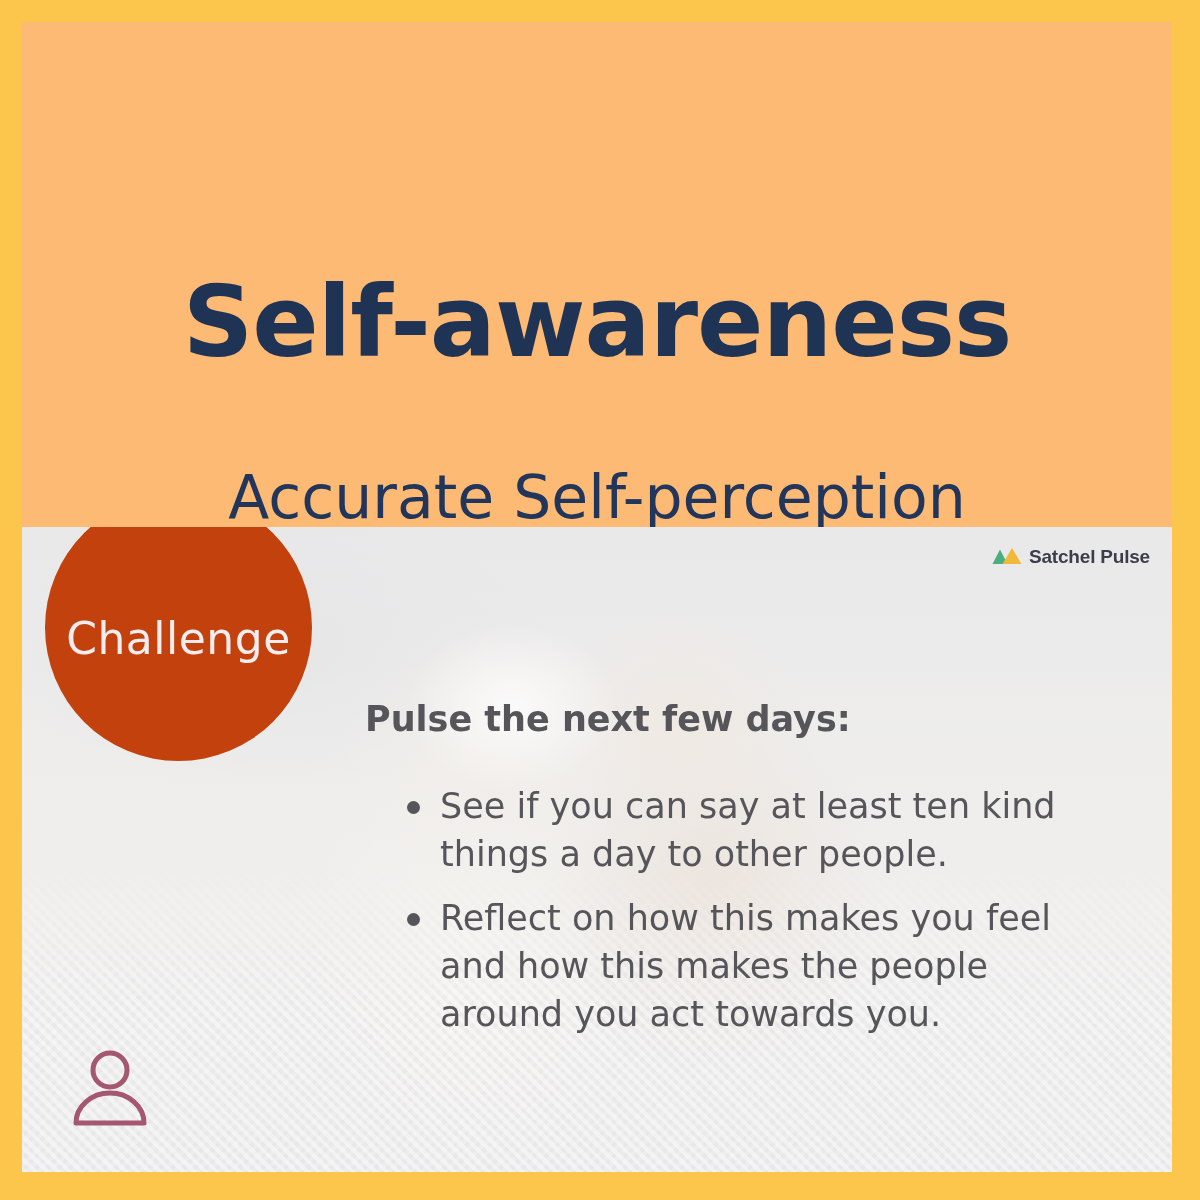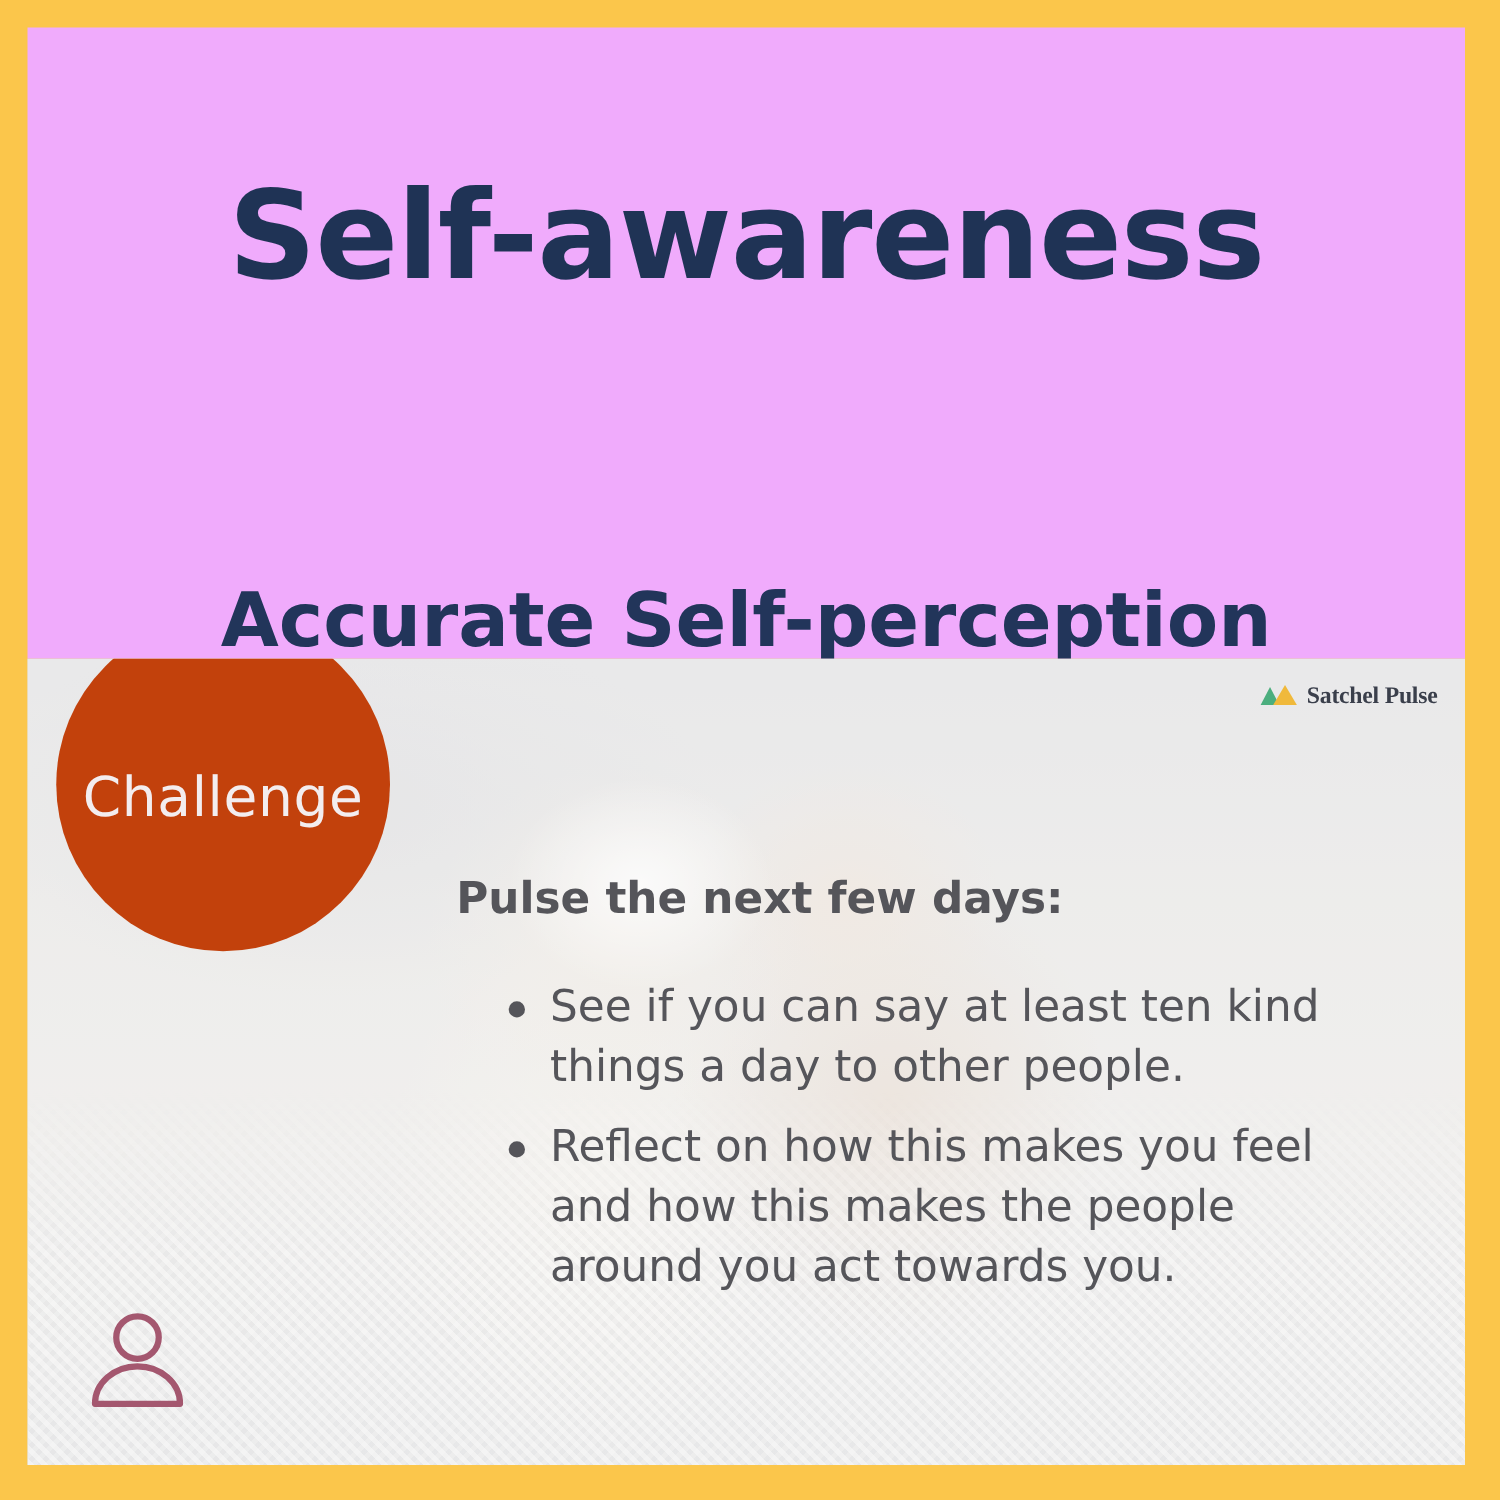--- a/index.html
+++ b/index.html
@@ -18,25 +18,25 @@
     box-sizing: border-box;
   }
 
   
   .header {
     position: absolute;
     left: 22px;
     top: 22px;
     width: 1150px;
     height: 505px;
-    background: #f0abfc;
+    background: #fdba74;
     display: flex;
     flex-direction: column;
     align-items: center;
-    justify-content: space-between;
+    justify-content: flex-end;
     box-sizing: border-box;
     overflow: hidden;
   }
 
   .title {
     margin: 0;
     padding: 0;
     width: 100%;
     text-align: center;
     color: #1F3355;
@@ -48,21 +48,21 @@
     margin-top: 118px;
   }
 
   .subtitle {
     margin: 0;
     padding: 0;
     width: 100%;
     text-align: center;
     color: #22355A;
     font-family: "DejaVu Sans", sans-serif;
-    font-weight: 700;
+    font-weight: 400;
     font-size: 60px;
     line-height: 1;
     margin-top: 96px;
   }
 
   
   .photo-panel {
     position: absolute;
     left: 22px;
     top: 527px;
@@ -144,21 +144,21 @@
   }
 
   .logo-mark {
     display: block;
     width: 30px;
     height: 19px;
   }
 
   .logo-text {
     color: #3A3F4B;
-    font-family: Liberation Serif, serif;
+    font-family: Liberation Sans, sans-serif;
     font-weight: 700;
     font-size: 19px;
     line-height: 1;
     letter-spacing: -0.2px;
   }
 
   
   .body-copy {
     position: absolute;
     left: 343px;

